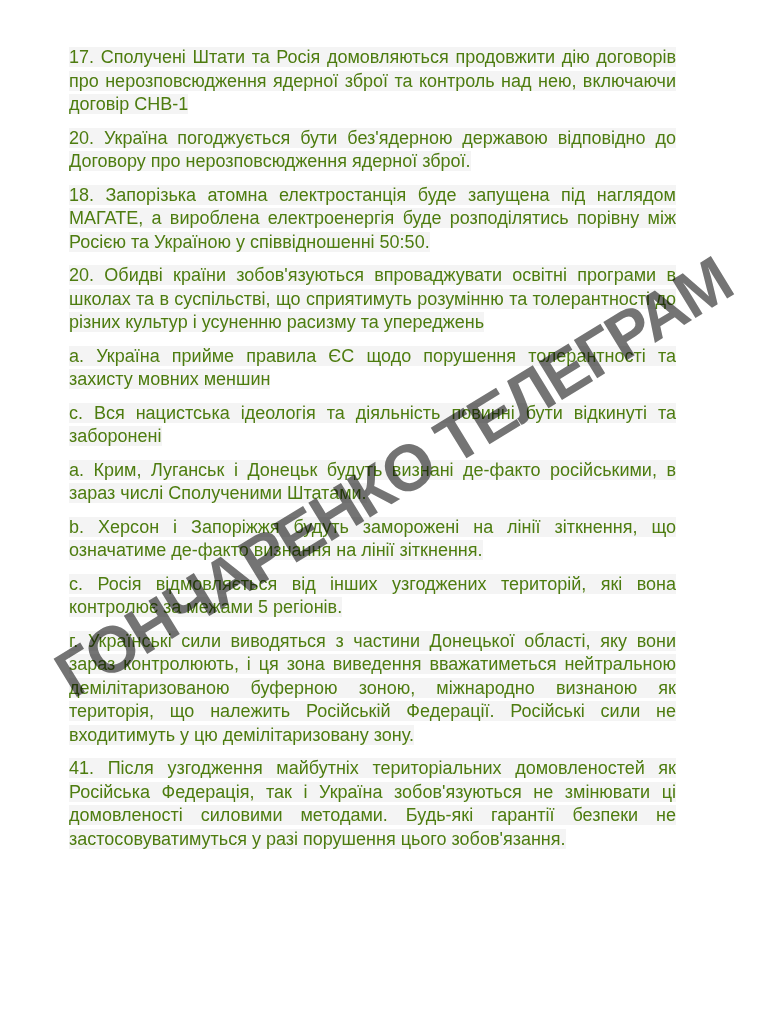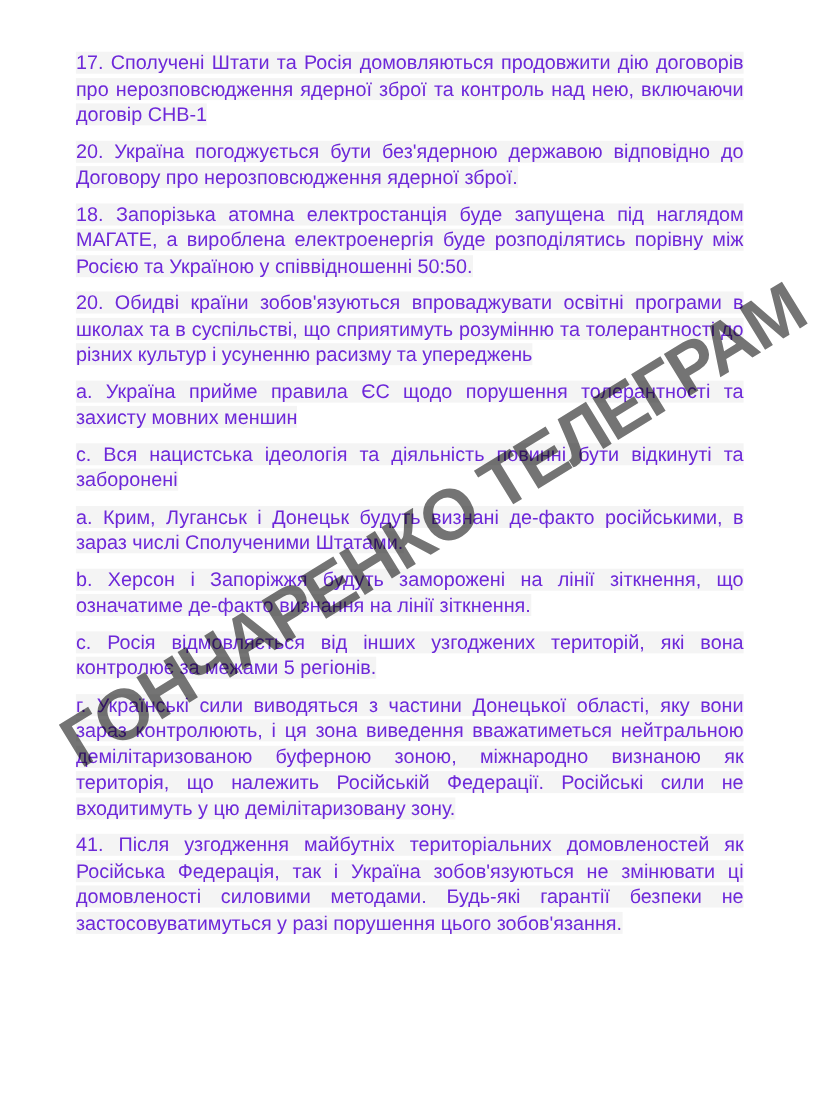--- a/index.html
+++ b/index.html
@@ -13,21 +13,21 @@
     height: 1010px;
     background: #ffffff;
     overflow: hidden;
     font-family: "Liberation Sans", "DejaVu Sans", sans-serif;
   }
   .content {
     position: absolute;
     left: 69px;
     top: 46px;
     width: 607px;
-    color: #6d28d9;
+    color: #4d7c0f;
     font-size: 18px;
     line-height: 23.5px;
     text-align: justify;
     z-index: 1;
   }
   .content p {
     margin: 0 0 10px 0;
     padding: 0;
   }
   

